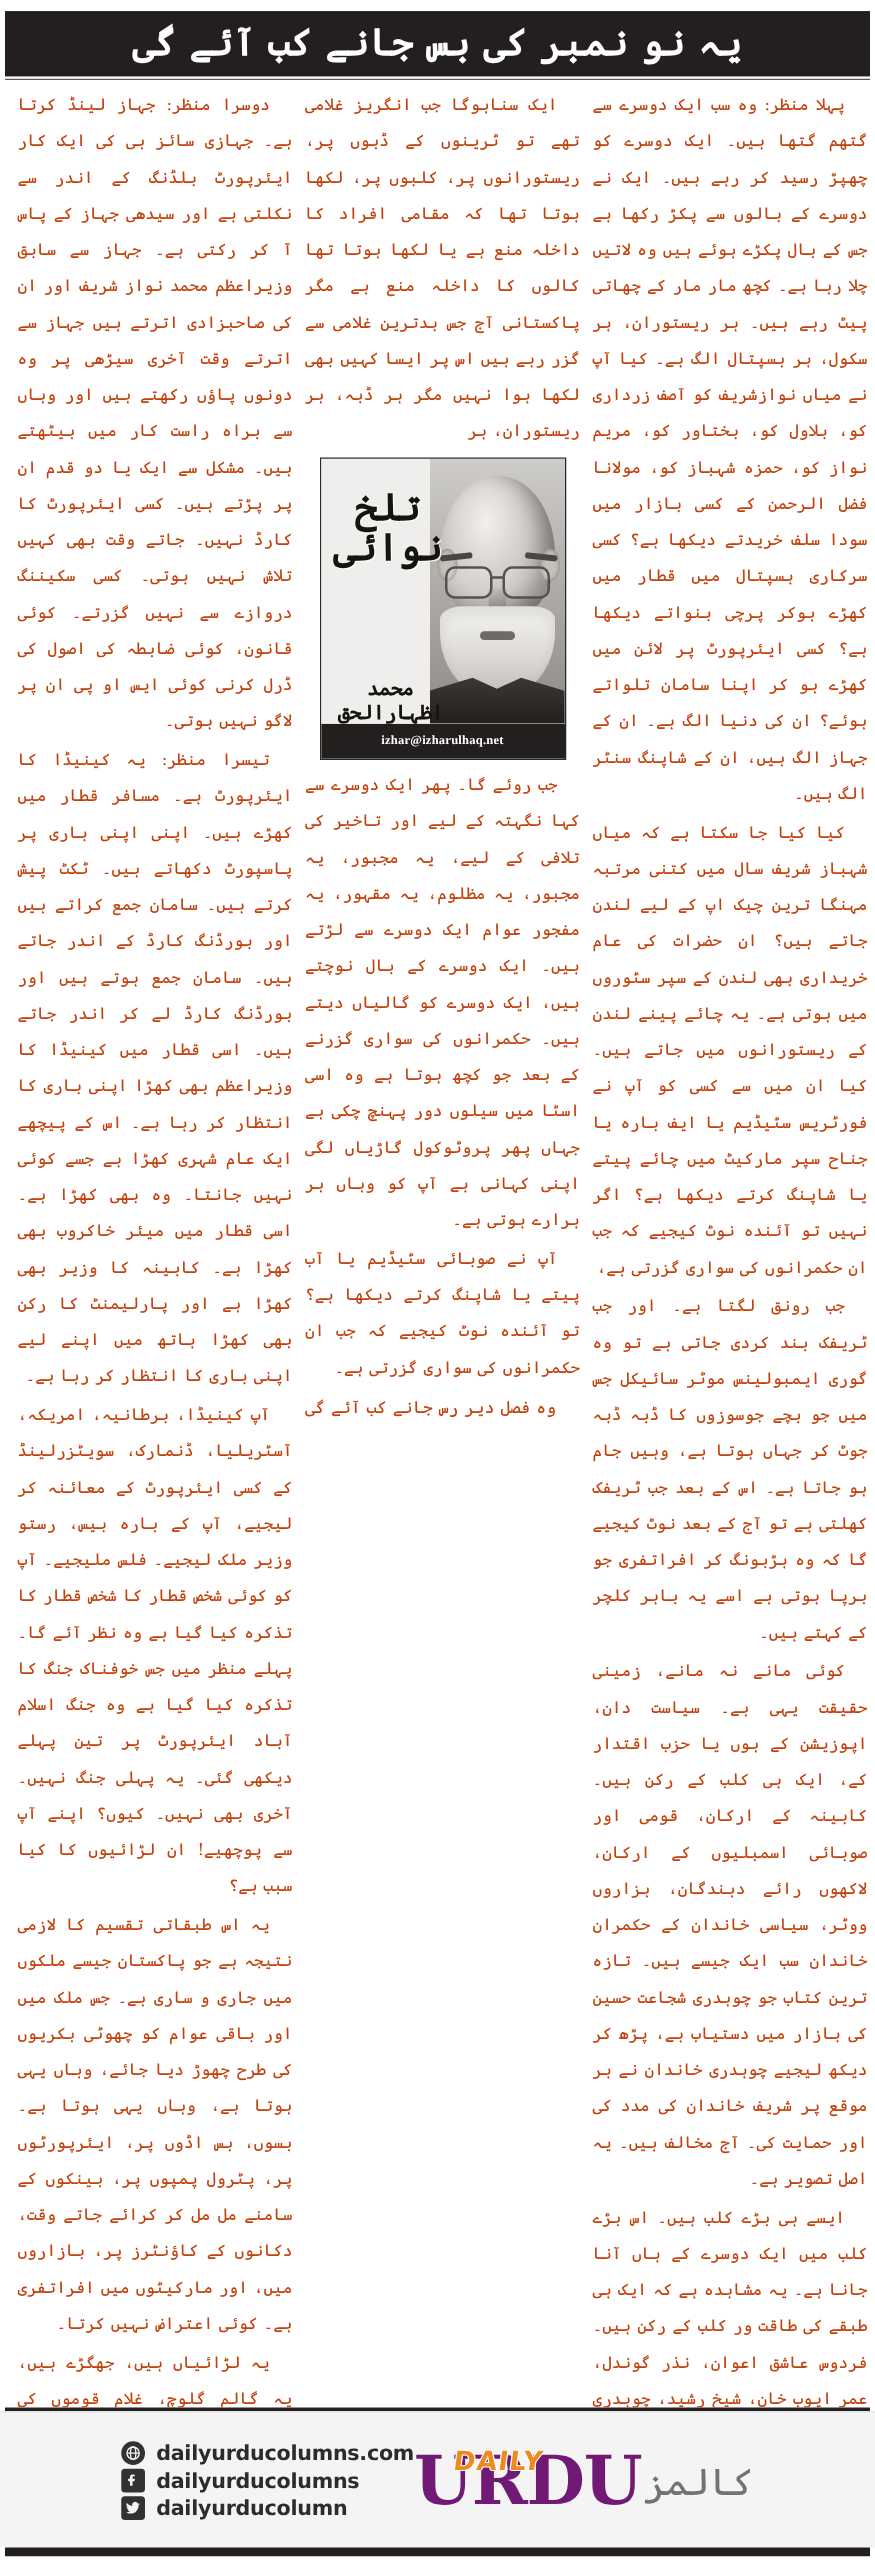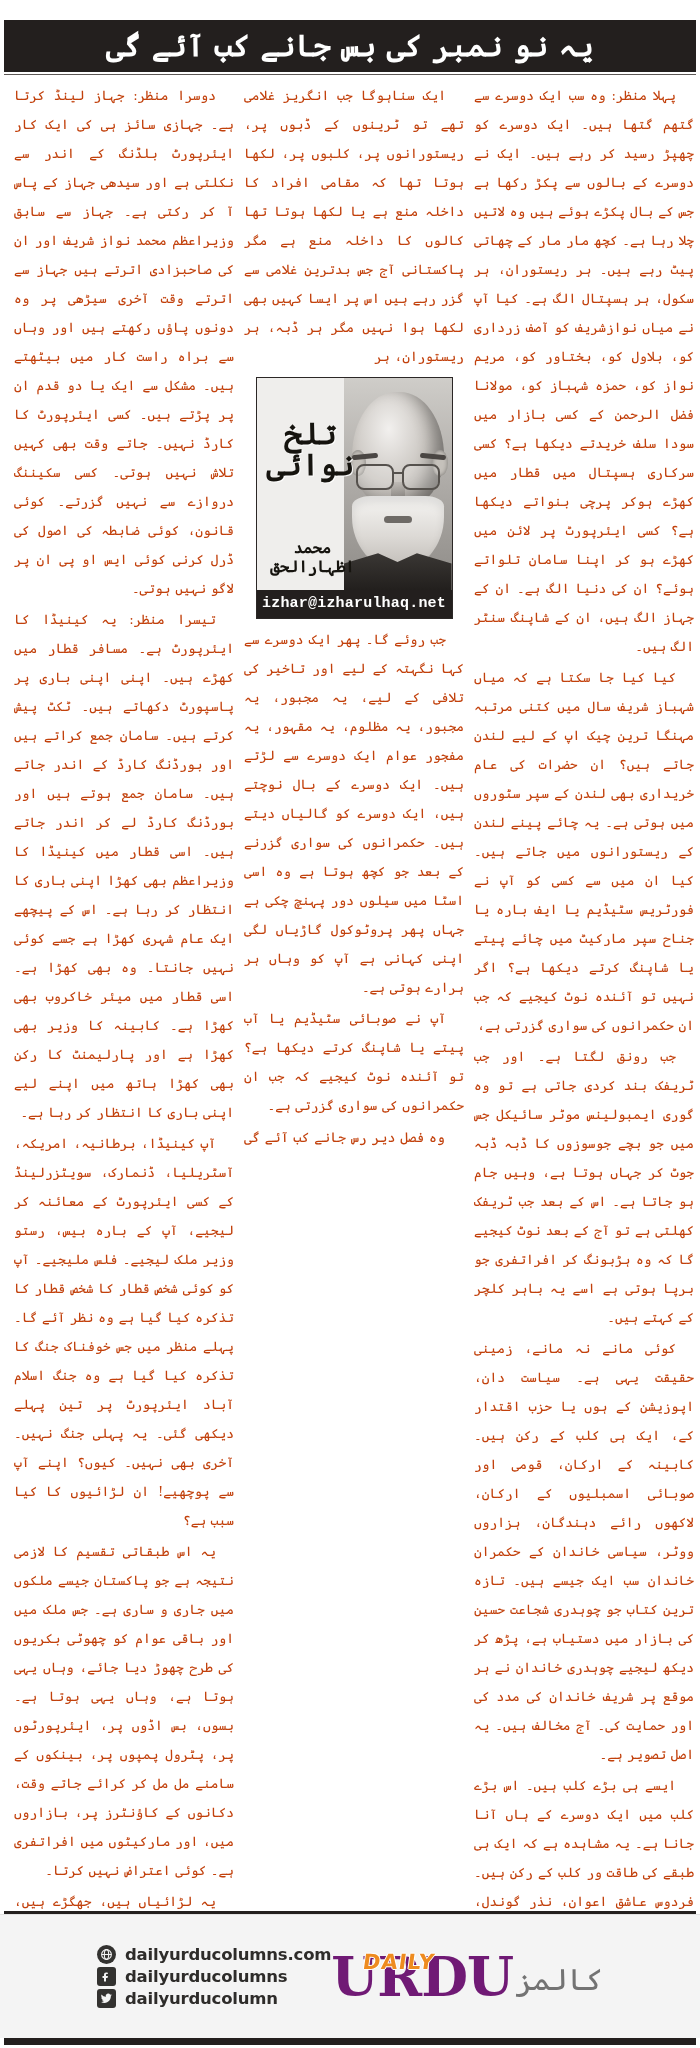--- a/index.html
+++ b/index.html
@@ -14,21 +14,21 @@
   .page{
     width:700px;height:2048px;
     box-sizing:border-box;
     position:relative;
     background:#ffffff;
     display:flex;flex-direction:column;
   }
 
   
   .header-wrap{
-    padding:20px 4px 0 4px;
+    padding:9px 4px 0 4px;
     background:#ffffff;
     flex:0 0 auto;
   }
   .header-bar{
     background:#231f1e;
     border-top:2px solid #231f1e;
     border-bottom:2px solid #231f1e;
     height:52px;
     display:flex;
     align-items:center;
@@ -180,52 +180,51 @@
     left:8px;top:24px;
     width:92px;
     text-align:center;
     font-size:30px;
     line-height:1.05;
     font-weight:700;
     color:#16140f;
     direction:rtl;
     font-family:"DejaVu Serif","Liberation Serif",serif;
     text-shadow:1px 1px 0 rgba(255,255,255,.9);
-    margin-top:16px;
   }
   .author-name{
     position:absolute;
-    left:6px;bottom:14px;
+    left:6px;bottom:0;
     width:100px;
     text-align:center;
     font-size:16px;
     line-height:1.15;
     font-weight:700;
     color:#16140f;
     direction:rtl;
     font-family:"DejaVu Serif","Liberation Serif",serif;
   }
   .author-email{
     background:#231f1e;
     color:#ffffff;
     text-align:center;
-    font-size:15px;
+    font-size:10px;
     line-height:28px;
     height:28px;
     letter-spacing:.2px;
     direction:ltr;
     font-weight:700;
-    font-family:Liberation Mono, monospace;
+    font-family:Liberation Serif, serif;
   }
 
   
   .footer-rule{height:3px;background:#231f1e;margin:0 4px;}
   .footer{
     flex:0 0 auto;
-    height:124px;
+    height:109px;
     background:#f4f4f4;
     display:flex;
     flex-direction:row-reverse;   
     align-items:center;
     justify-content:center;
     box-sizing:border-box;
     border-top:1px solid #e2e2e2;
   }
   .footer-bottom-rule{height:7px;background:#231f1e;margin:0 4px 3px 4px;}
 

